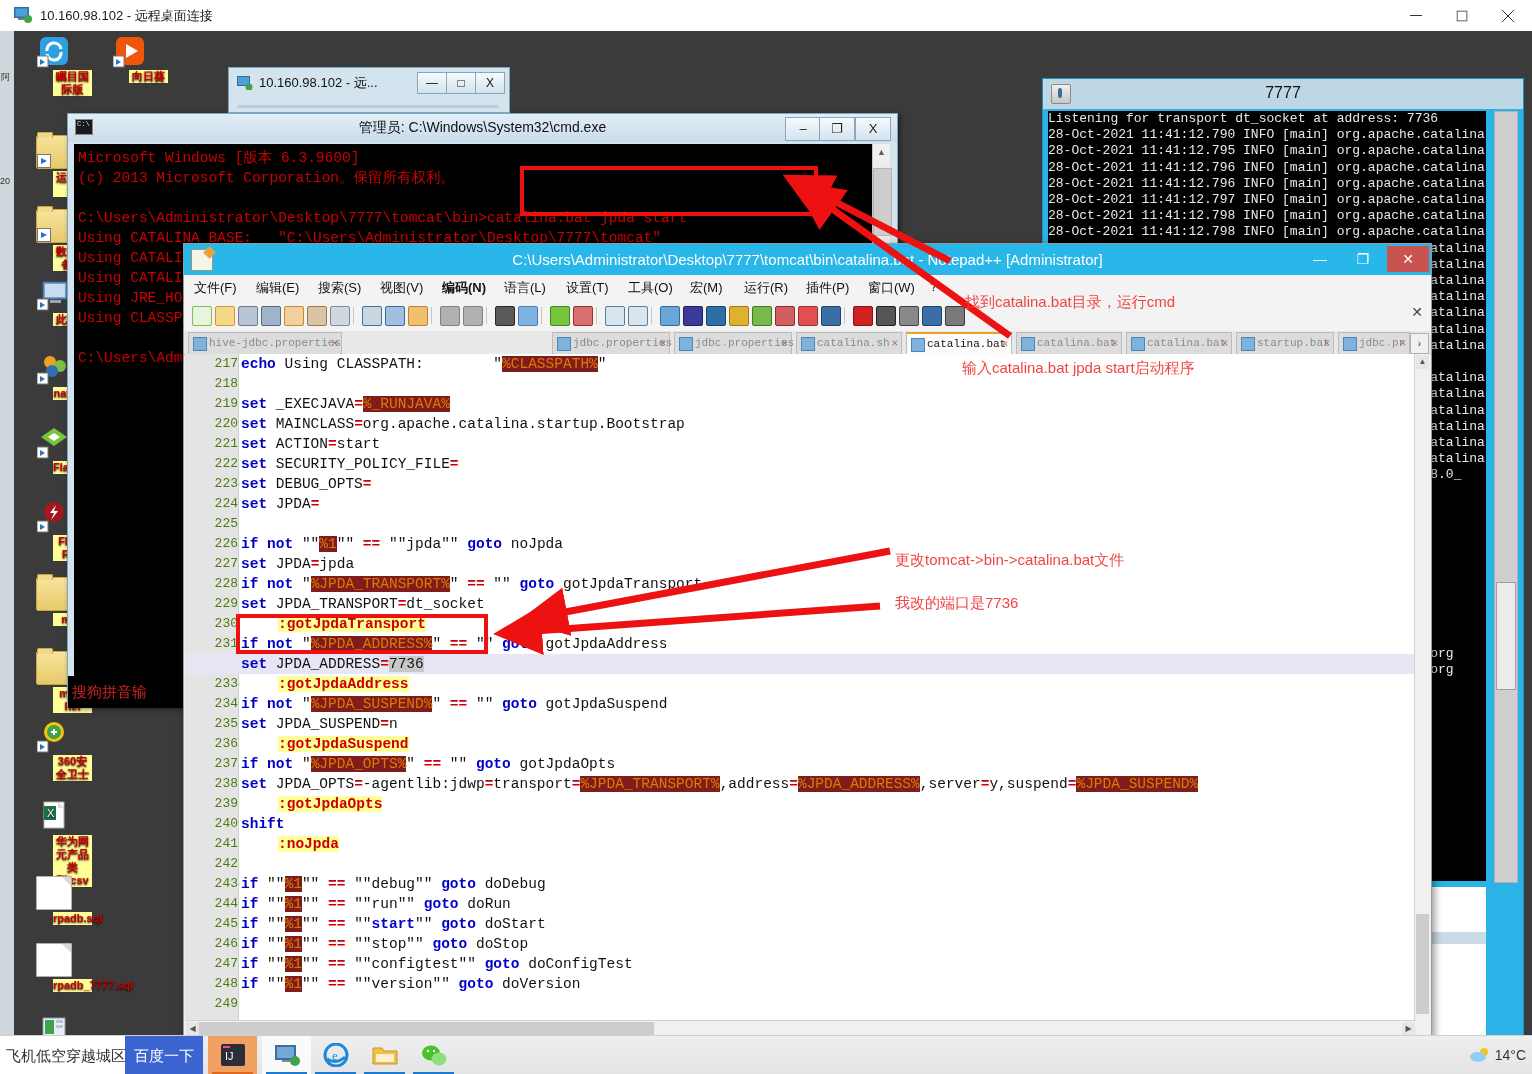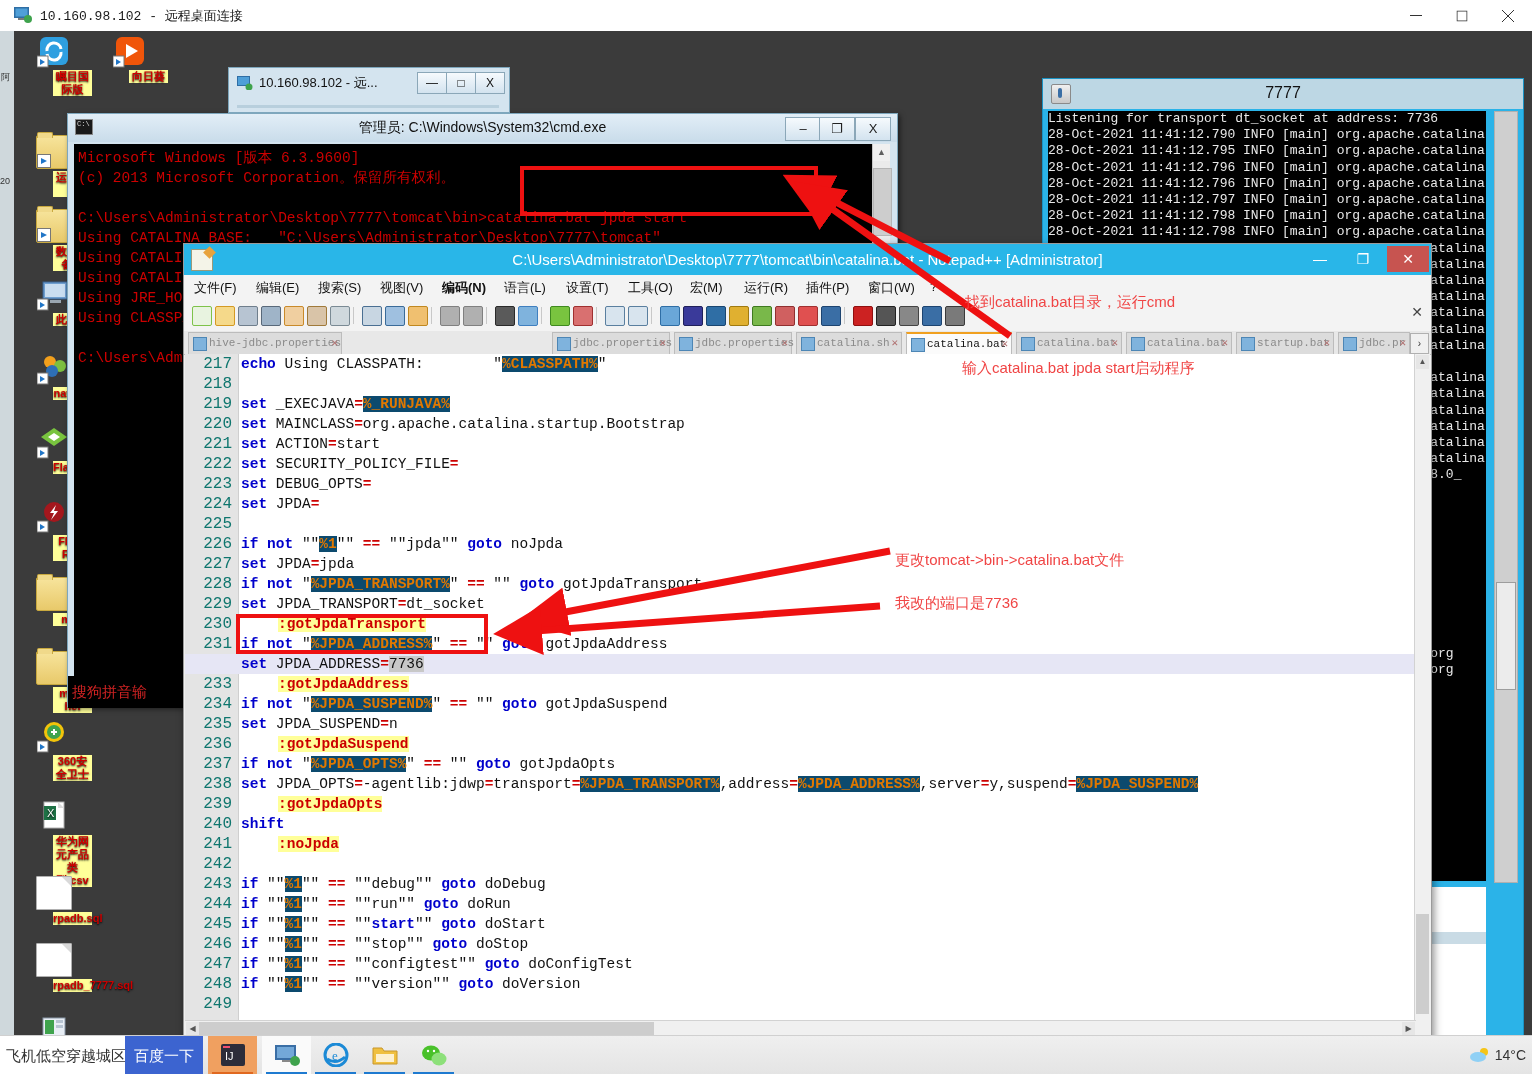--- a/index.html
+++ b/index.html
@@ -5,21 +5,20 @@
   html,body{margin:0;padding:0;}
   body{
     width:1532px;height:1074px;overflow:hidden;position:relative;
     font-family:"Liberation Sans", sans-serif;
     background:#2b2b2b;
   }
   
   #rdp-titlebar{
     position:absolute;left:0;top:0;width:1532px;height:31px;background:#ffffff;
     border-bottom:1px solid #e3e3e3;
-    font-family:Liberation Mono, monospace;
   }
   #rdp-titlebar .tb-icon{position:absolute;left:14px;top:7px;width:18px;height:16px;}
   #rdp-titlebar .tb-text{position:absolute;left:40px;top:7px;font-size:13px;color:#1a1a1a;white-space:nowrap;}
   .wbtn{position:absolute;top:0;width:46px;height:31px;}
   .wbtn svg{position:absolute;left:50%;top:50%;transform:translate(-50%,-50%);}
   #rdp-min{right:93px;}
   #rdp-max{right:47px;}
   #rdp-close{right:1px;}
 
   
@@ -108,28 +107,28 @@
   .ntab .fi{position:absolute;left:4px;top:4px;width:12px;height:12px;background:#7fb3dd;border:1px solid #4d86b5;}
   .ntab .nm{position:absolute;left:20px;top:0;}
   .ntab .x{position:absolute;top:0;color:#b07070;font-size:11px;}
   #tabs-nav{position:absolute;right:2px;top:2px;width:38px;height:19px;}
   #tabs-nav span{position:absolute;top:0;width:17px;height:19px;border:1px solid #b0b0b0;background:#f0f0f0;
                  font-size:10px;text-align:center;line-height:19px;color:#333;}
 
   
   #editor{position:absolute;left:1px;top:110px;width:1233px;height:875px;background:#fff;overflow:hidden;}
   #gutter{position:absolute;left:0;top:0;width:53px;height:875px;background:#e4e4e4;border-right:1px solid #cfcfcf;}
-  #gutter div{height:20px;line-height:20px;text-align:right;padding-right:6px;
-              font-family:"Liberation Mono",monospace;font-size:16px;color:#0f766e;}
+  #gutter div{height:20px;line-height:20px;text-align:right;
+              font-family:"Liberation Mono",monospace;font-size:13px;color:#4d7c0f;}
   #code{position:absolute;left:56px;top:0;width:1170px;height:875px;
         font-family:"Liberation Mono",monospace;font-size:14.5px;line-height:20px;color:#111;white-space:pre;}
   #code .ln{height:20px;}
   .kw{color:#0000cc;font-weight:bold;}
   .op{color:#cc0000;font-weight:bold;}
-  .var{color:#e07800;font-weight:bold;background:#0c4a6e;}
+  .var{color:#e07800;font-weight:normal;background:#7f1d1d;}
   .lbl{color:#cc0000;font-weight:bold;background:#ffff99;margin-left:37px;}
   .sel{background:#c8c8c8;}
   #ed-vscroll{position:absolute;right:1px;top:110px;width:15px;height:875px;background:#f0f0f0;border-left:1px solid #d2d2d2;}
   #ed-vscroll .thumb{position:absolute;left:1px;top:560px;width:13px;height:100px;background:#cdcdcd;}
   #ed-vscroll .ar{position:absolute;left:1px;width:13px;height:14px;background:#e6e6e6;font-size:8px;text-align:center;line-height:14px;color:#555;}
   #ed-vscroll .ar.up{top:1px;}
   #ed-hscroll{position:absolute;left:1px;bottom:26px;width:1231px;height:15px;background:#f0f0f0;border-top:1px solid #d2d2d2;}
   #ed-hscroll .thumb{position:absolute;left:14px;top:1px;width:455px;height:13px;background:#cdcdcd;}
   #ed-hscroll .ar{position:absolute;top:1px;width:13px;height:13px;background:#e6e6e6;font-size:8px;text-align:center;line-height:13px;color:#555;}
   #ed-hscroll .ar.l{left:1px;}#ed-hscroll .ar.r{right:1px;}

